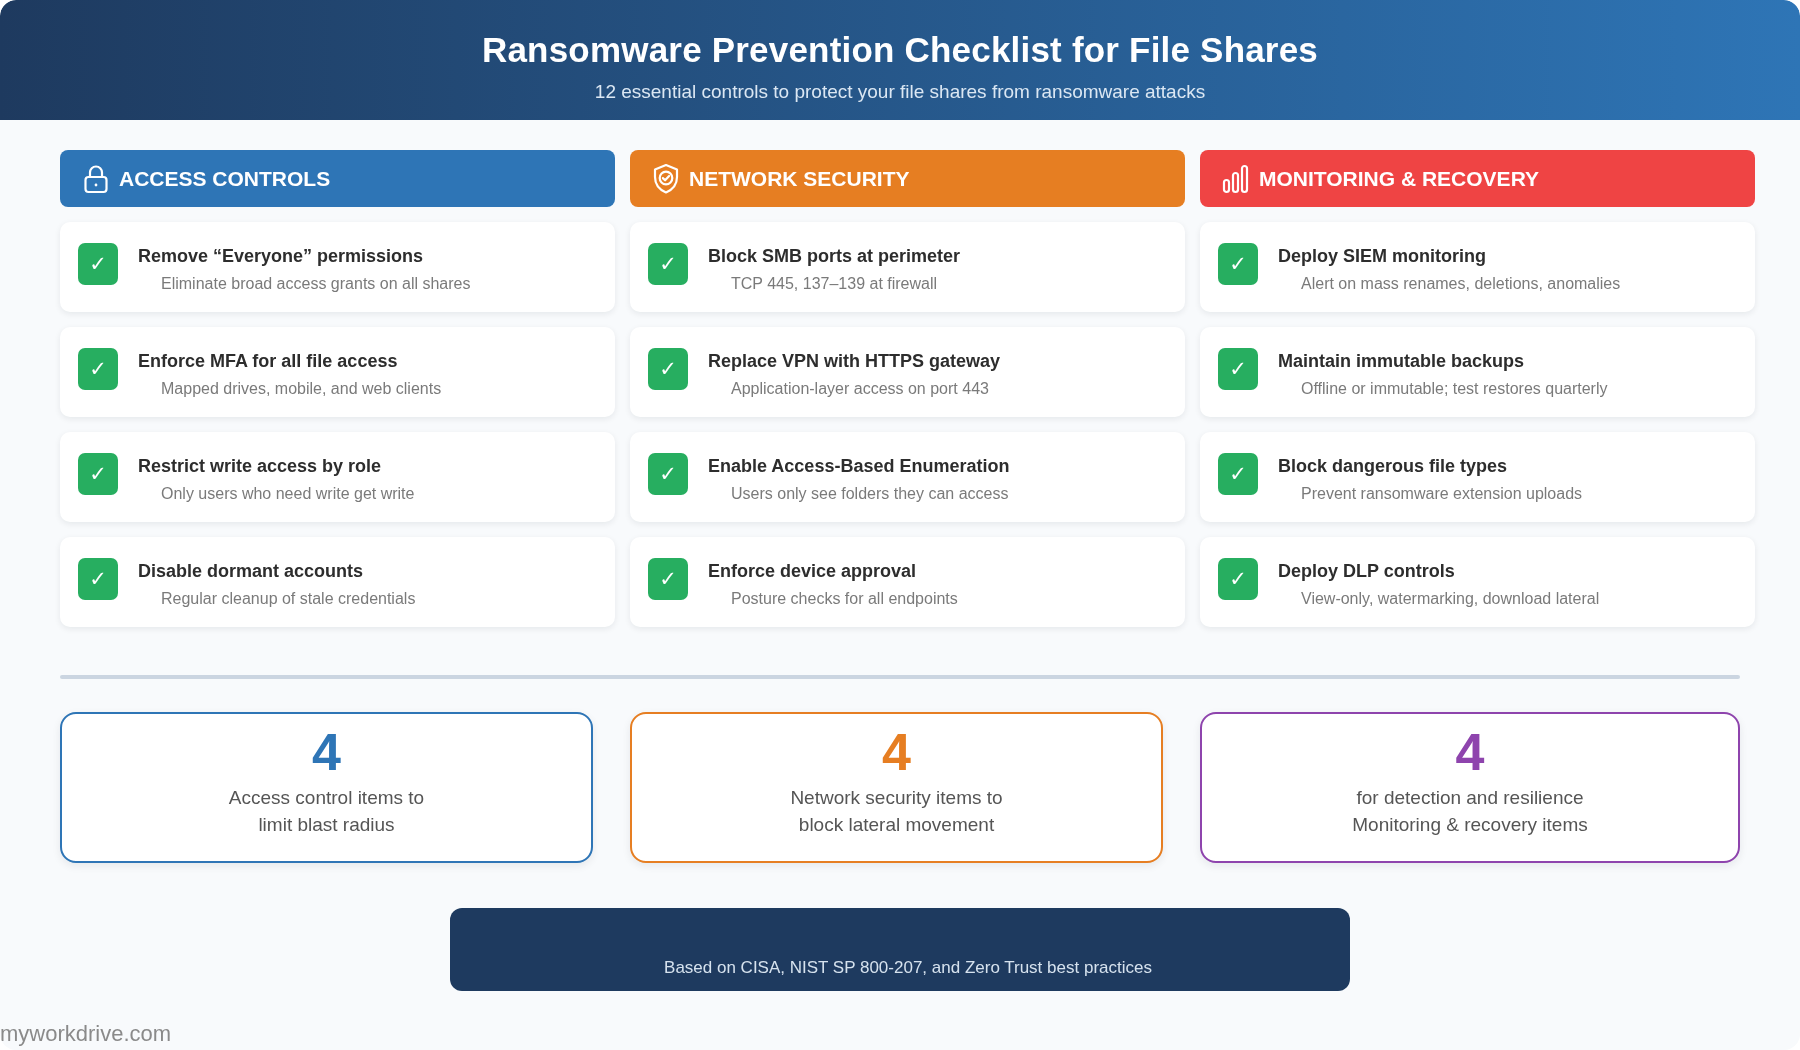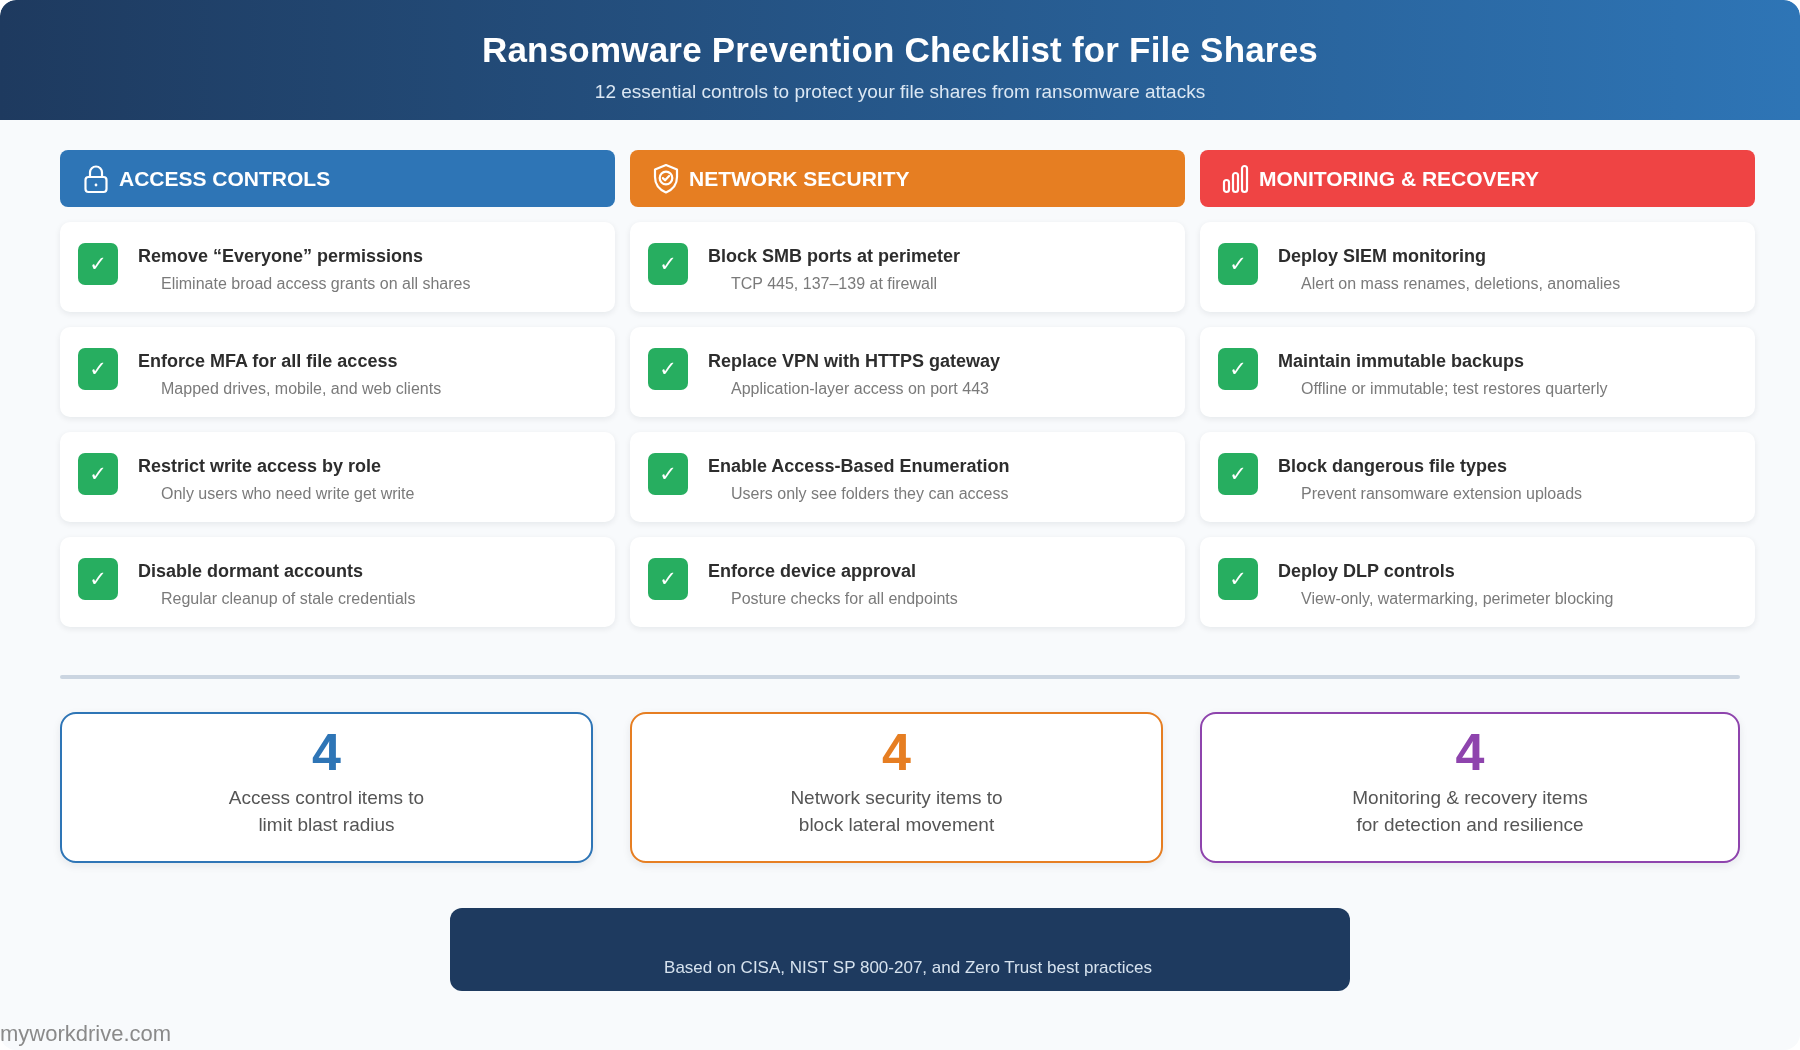--- a/index.html
+++ b/index.html
@@ -178,21 +178,21 @@
       <div class="d">Offline or immutable; test restores quarterly</div>
     </div>
     <div class="item">
       <span class="check">✓</span>
       <div class="t">Block dangerous file types</div>
       <div class="d">Prevent ransomware extension uploads</div>
     </div>
     <div class="item">
       <span class="check">✓</span>
       <div class="t">Deploy DLP controls</div>
-      <div class="d">View-only, watermarking, perimeter blocking</div>
+      <div class="d">View-only, watermarking, download lateral</div>
     </div>
   </div>
 
   <div class="divider"></div>
 
   <div class="stat s0" style="border-color:#2e75b6">
     <div class="num" style="color:#2e75b6">4</div>
     <div class="lbl">
       <div>Access control items to</div>
       <div>limit blast radius</div>
@@ -201,22 +201,22 @@
   <div class="stat s1" style="border-color:#e67e22">
     <div class="num" style="color:#e67e22">4</div>
     <div class="lbl">
       <div>Network security items to</div>
       <div>block lateral movement</div>
     </div>
   </div>
   <div class="stat s2" style="border-color:#8e44ad">
     <div class="num" style="color:#8e44ad">4</div>
     <div class="lbl">
+      <div>for detection and resilience</div>
       <div>Monitoring &amp; recovery items</div>
-      <div>for detection and resilience</div>
     </div>
   </div>
 
   <div class="banner">
     <div class="bs">Based on CISA, NIST SP 800-207, and Zero Trust best practices</div>
   </div>
 
   <div class="site">myworkdrive.com</div>
 </div>
 

